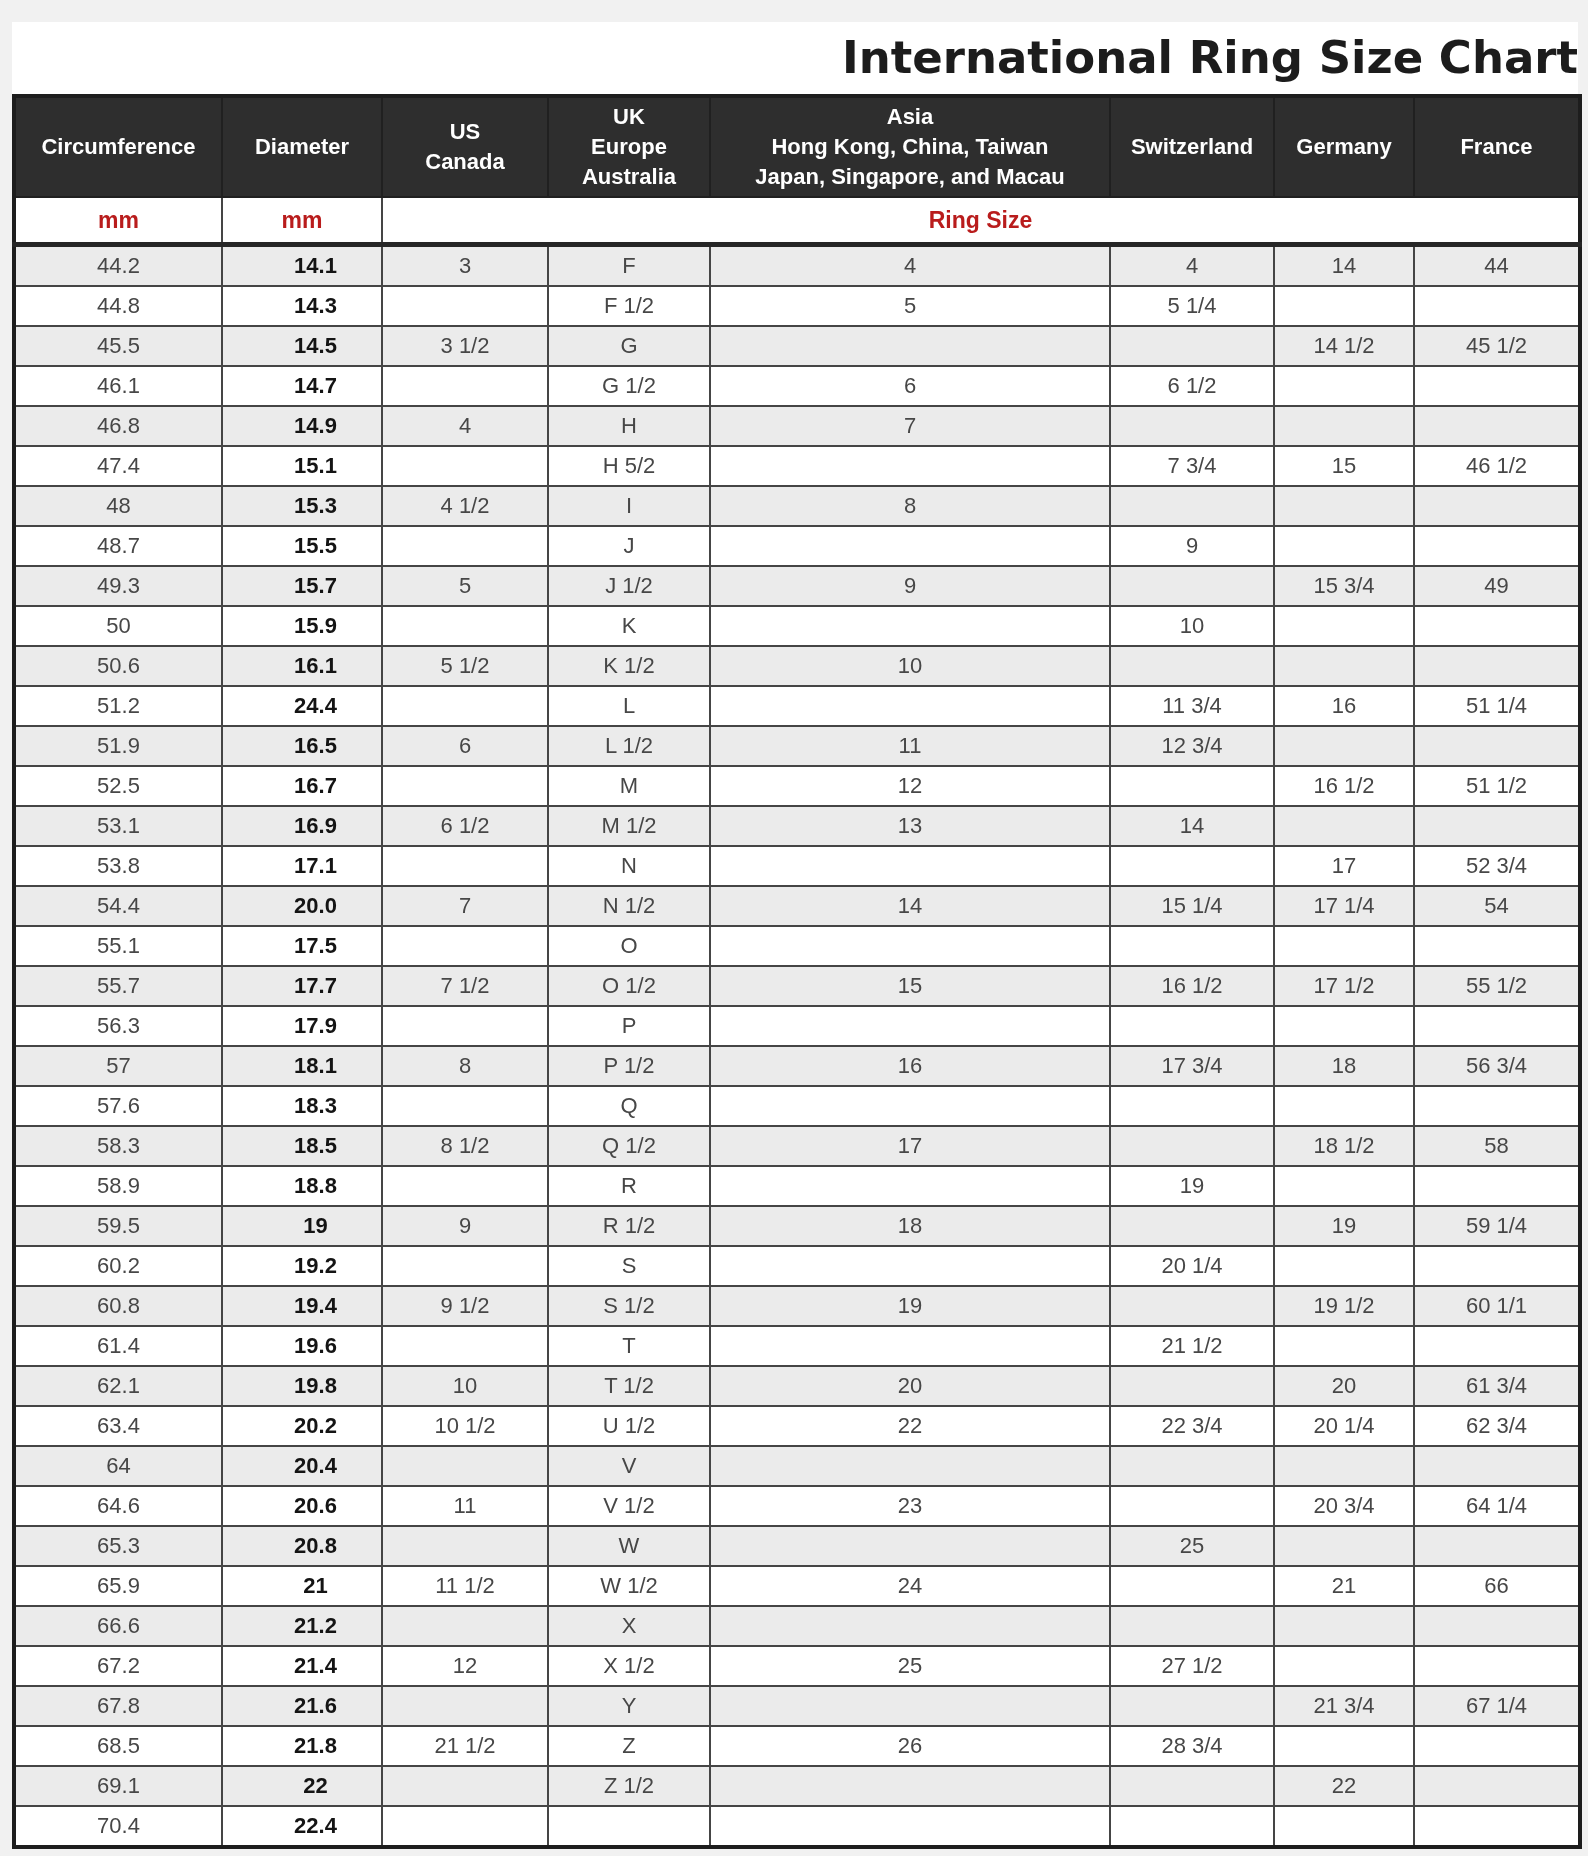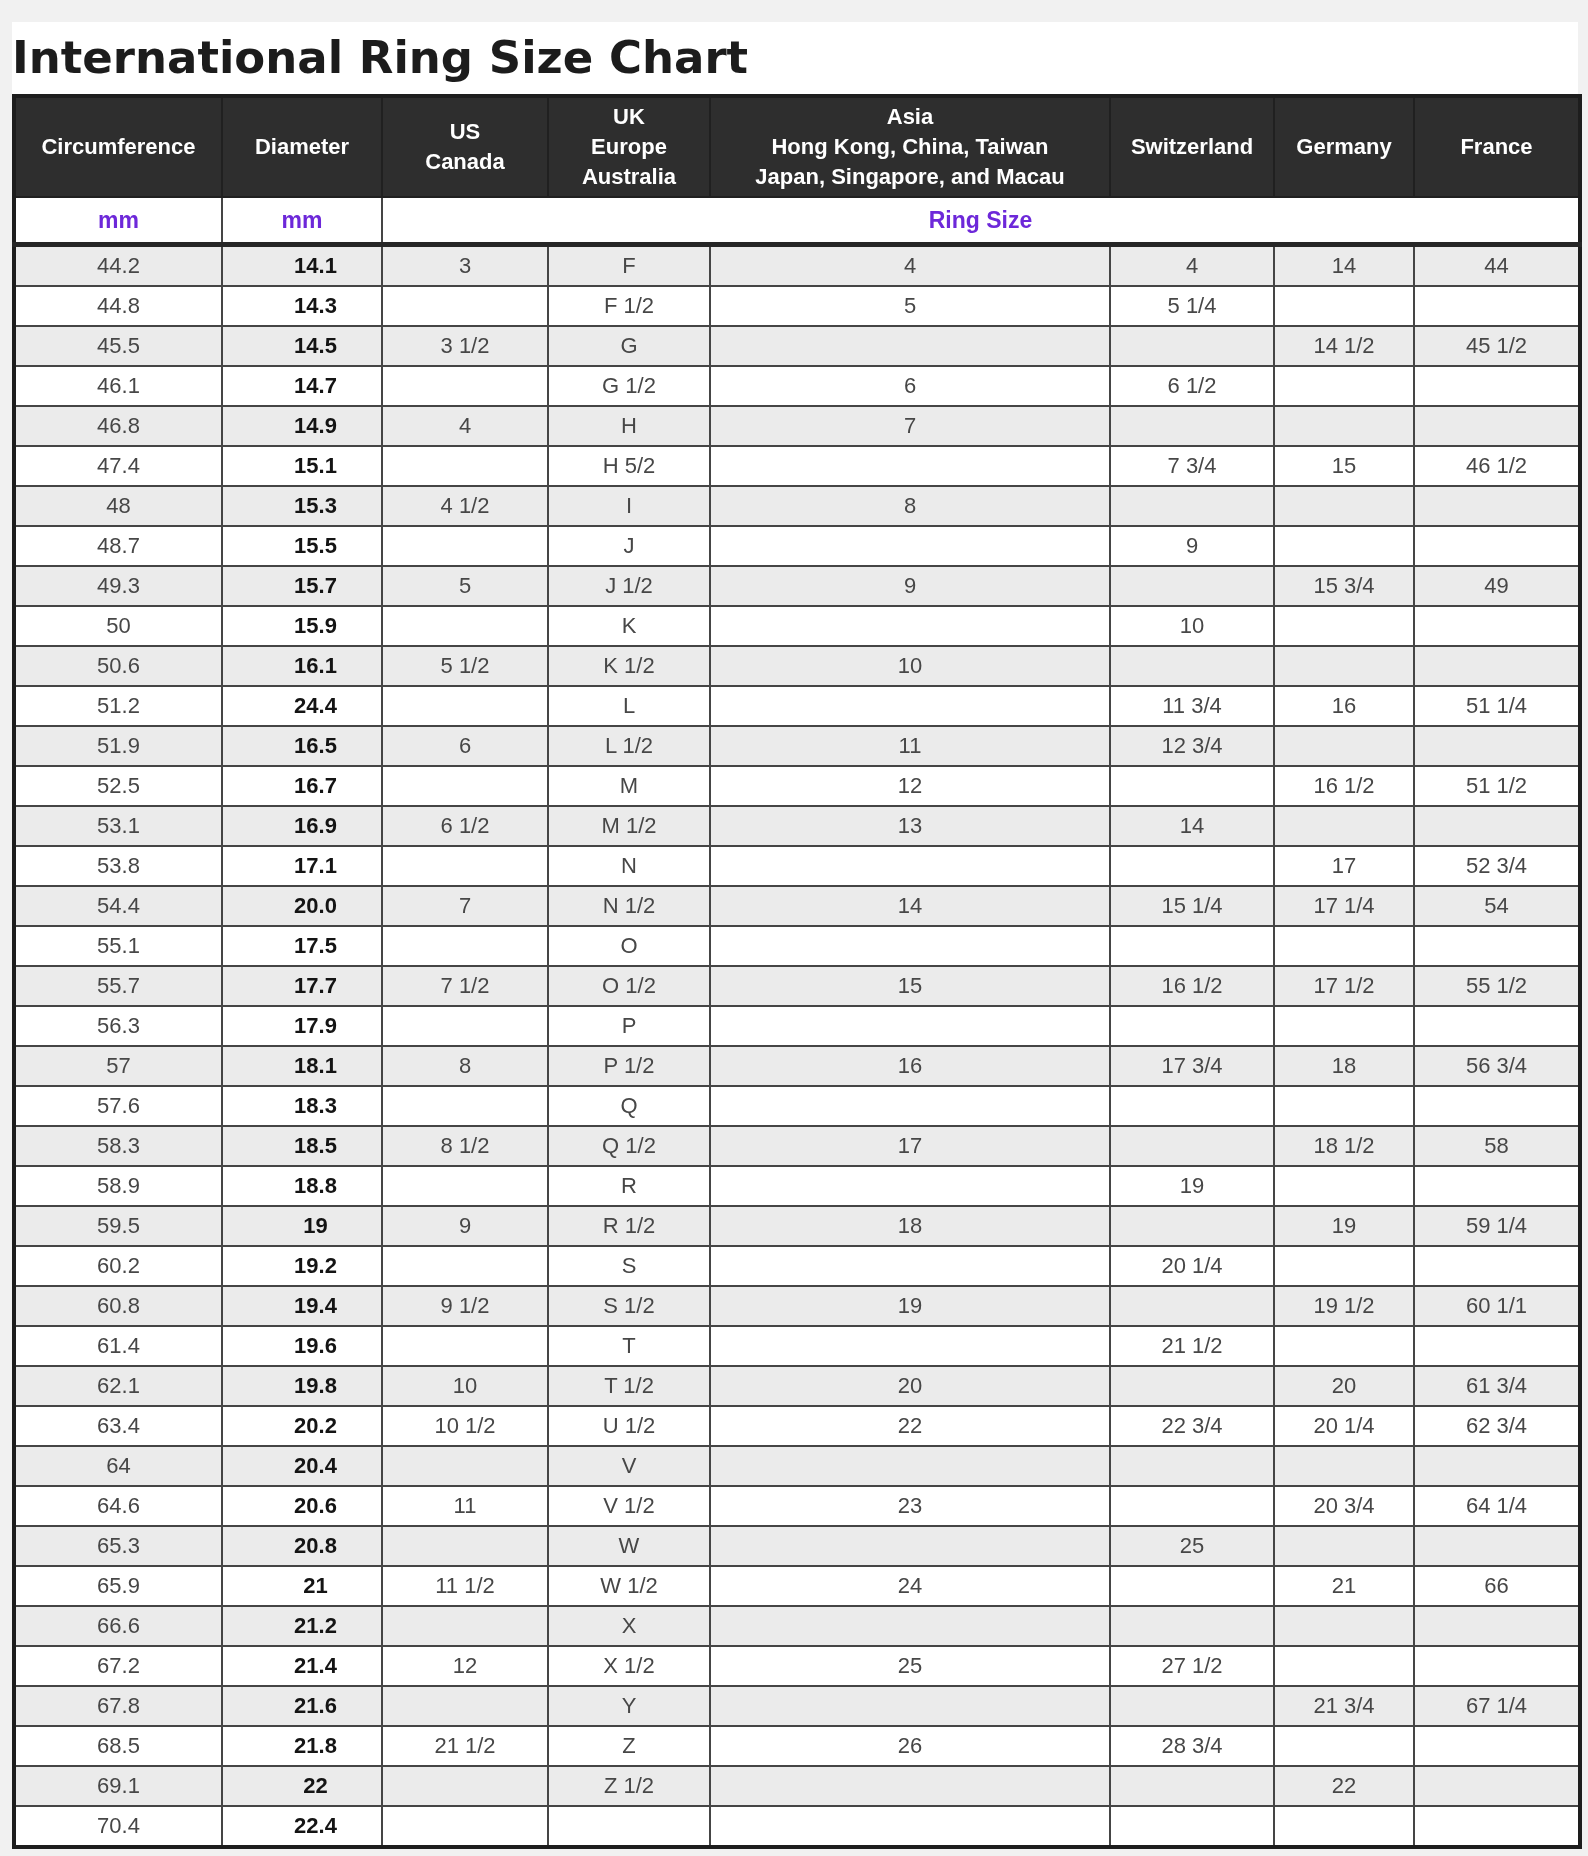--- a/index.html
+++ b/index.html
@@ -5,30 +5,30 @@
   :root{
     --page-bg:#f1f1f1; --header-bg:#2e2e2e; --header-text:#ffffff;
     --row-alt-bg:#ebebeb; --row-bg:#ffffff; --border:#454545;
     --outer-border:#1d1d1d; --title-text:#1c1c1c; --cell-text:#474747;
     --diameter-text:#141414;
   }
   html,body{margin:0;padding:0;}
   body{background:var(--page-bg);font-family:"Liberation Sans", sans-serif;}
   .page{position:relative;width:1588px;height:1856px;background:var(--page-bg);overflow:hidden;}
   .sheet{position:absolute;left:12px;top:22px;width:1566px;background:#ffffff;}
-  .title{margin:0;height:72px;line-height:72px;text-align:left;
+  .title{margin:0;height:72px;line-height:72px;text-align:right;
     font-family:"DejaVu Sans", sans-serif;font-size:45px;font-weight:bold;
     color:var(--title-text);letter-spacing:0px;}
   table.ring{border-collapse:collapse;width:1566px;table-layout:fixed;
     border:4px solid var(--outer-border);}
   table.ring th, table.ring td{text-align:center;vertical-align:middle;overflow:hidden;}
   thead th.colh{background:var(--header-bg);color:var(--header-text);
     font-size:22px;font-weight:bold;line-height:1.35;white-space:pre-line;
     border:2px solid #202020;height:98px;padding:0 3px;}
-  tr.units td{font-weight:bold;font-size:23px;color:#6d28d9;height:42px;
+  tr.units td{font-weight:bold;font-size:23px;color:#b91c1c;height:42px;
     background:#ffffff;border:2px solid var(--border);
     border-bottom:5px solid #262626;text-align:center;}
   tbody td{height:38px;font-size:22px;color:var(--cell-text);
     border:2px solid var(--border);padding:0 2px;}
   tbody tr:nth-child(odd){background:var(--row-alt-bg);}
   tbody tr:nth-child(even){background:var(--row-bg);}
   tbody td.col-diameter{font-weight:bold;color:var(--diameter-text);padding-left:29px;}
 </style>
 </head>
 <body>

